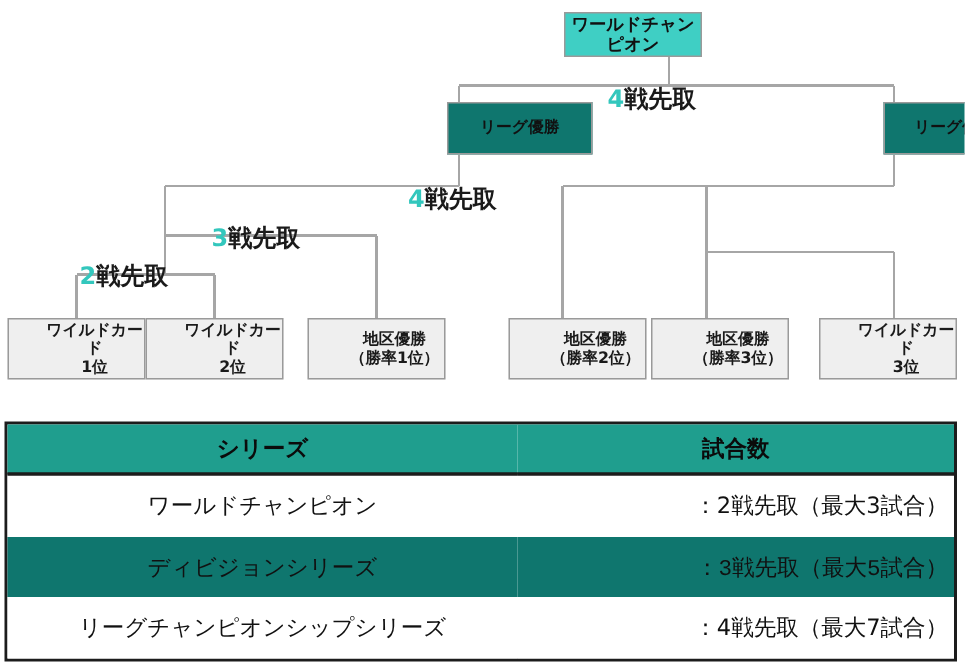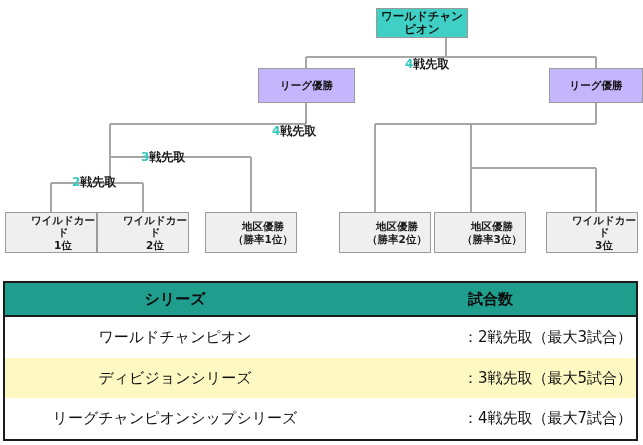--- a/index.html
+++ b/index.html
@@ -8,40 +8,40 @@
 
   #bracket{position:absolute;left:0;top:0;width:643px;height:275px;}
   #bracket svg{position:absolute;left:0;top:0;}
 
   .node{position:absolute;box-sizing:border-box;display:flex;
         align-items:center;justify-content:center;text-align:center;
         line-height:1.15;}
 
   .node.champ{background:#3fcfc4;border:1px solid #9a9a9a;
               color:#111111;font-weight:bold;font-size:11.5px;}
-  .node.league{background:#c4b5fd;border:1px solid #9a9a9a;
-               color:#111111;font-weight:bold;font-size:10.5px;}
+  .node.league{background:#0f766e;border:1px solid #9a9a9a;
+               color:#111111;font-weight:bold;font-size:10.5px;margin-left:40px;}
   .node.leaf{background:#efefef;border:1px solid #9a9a9a;
              color:#1a1a1a;font-weight:bold;font-size:10.5px;padding-left:24px;}
   .node.leaf .l2{display:block;}
 
   .serieslab{position:absolute;white-space:nowrap;font-weight:bold;
-             font-size:12px;color:#1a1a1a;}
+             font-size:16px;color:#1a1a1a;}
   .serieslab .num{color:#33c7bd;}
 
   
   #tablewrap{position:absolute;left:3px;top:281px;width:635px;height:160px;
              border:2px solid #1c1c1c;box-sizing:border-box;background:#fff;}
   table{border-collapse:collapse;width:100%;height:100%;table-layout:fixed;}
   thead th{background:#1f9e8e;color:#0b0b0b;font-weight:bold;font-size:15px;
            height:32px;border-bottom:2px solid #1c1c1c;text-align:center;
            padding:0;}
   tbody td{font-size:15px;color:#111;padding:0 4px;height:31px;}
   tbody tr.odd td{background:#ffffff;}
-  tbody tr.even td{background:#fef9c3;}
+  tbody tr.even td{background:#0f766e;font-family:Liberation Mono, monospace;}
   td.c1{text-align:center;}
   td.c2{text-align:right;padding-left:6px;}
   .col1{width:340px;}
   .col2{width:auto;}
 </style>
 </head>
 <body>
 
 <div id="bracket">
 
@@ -96,21 +96,21 @@
   </div>
 
   <div class="serieslab" style="left:272px;top:123px;">
     <span class="num">4</span><span>戦先取</span>
   </div>
 
   <div class="serieslab" style="left:141px;top:149px;">
     <span class="num">3</span><span>戦先取</span>
   </div>
 
-  <div class="serieslab" style="left:72px;top:174px;">
+  <div class="serieslab" style="left:53px;top:174px;">
     <span class="num">2</span><span>戦先取</span>
   </div>
 
   <div class="node leaf" style="left:5px;top:212px;width:92px;height:41px;">
     <span>
       <span>ワイルドカード</span>
       <span class="l2">1位</span>
     </span>
   </div>
 

